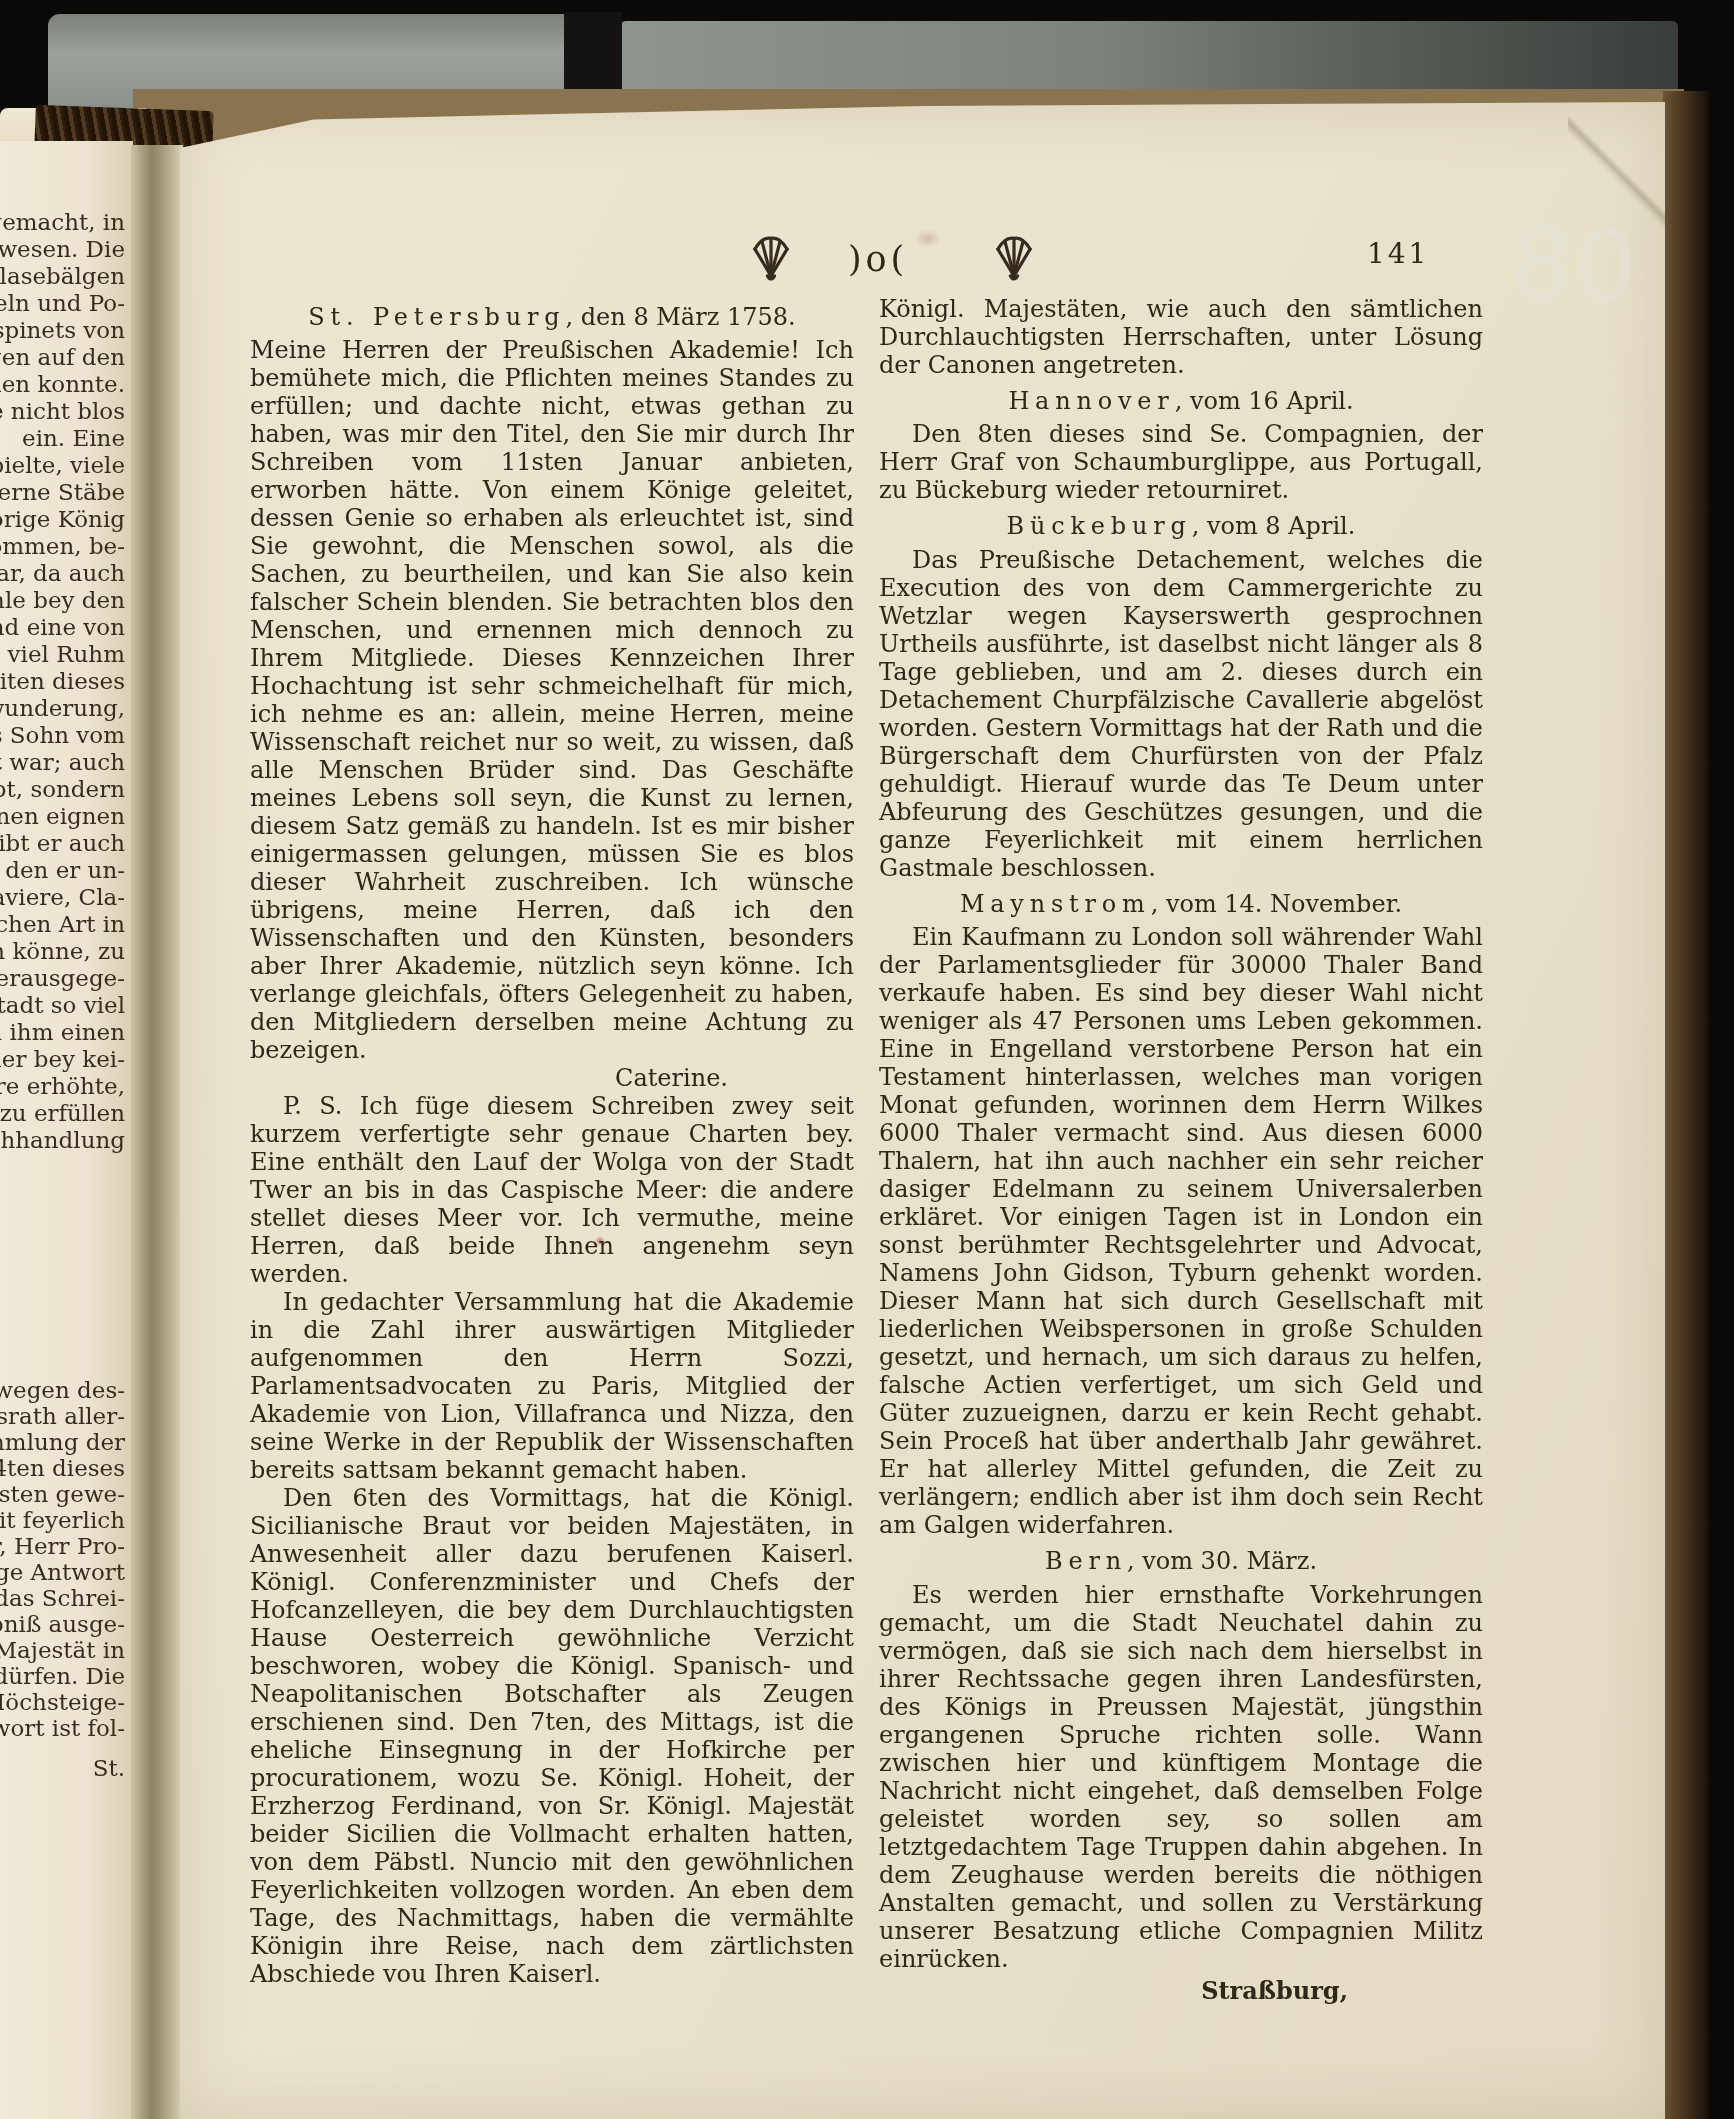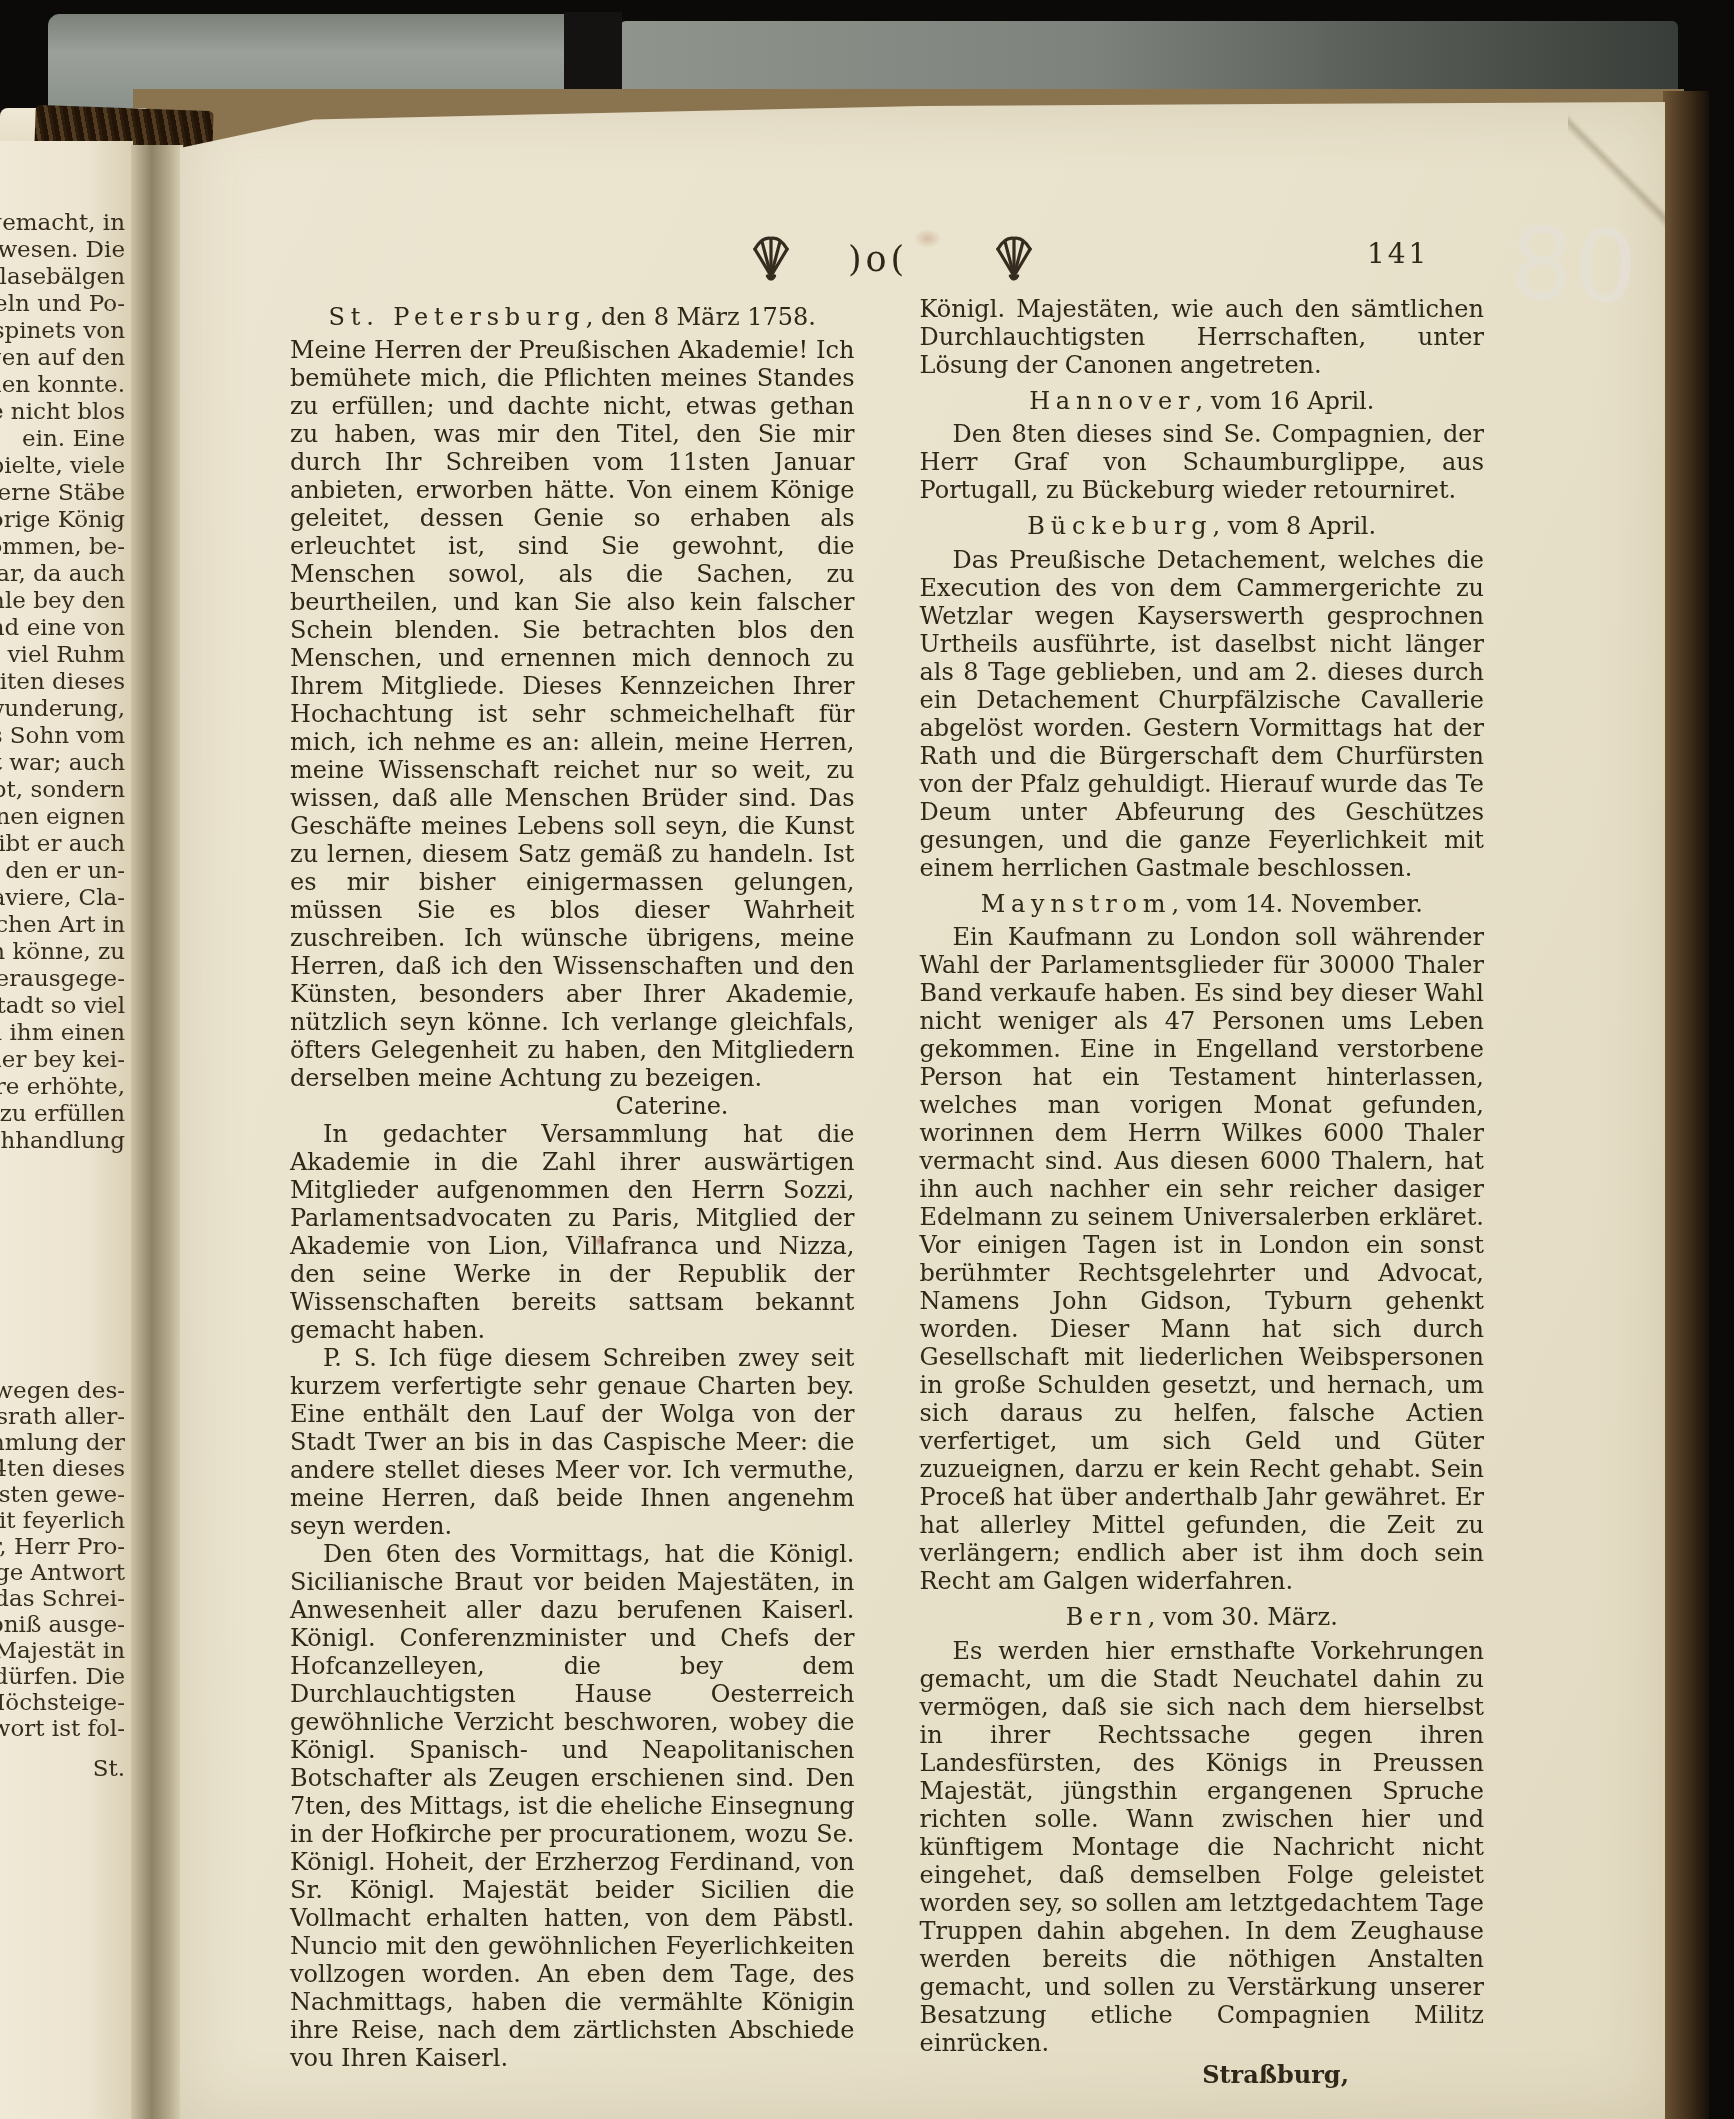--- a/index.html
+++ b/index.html
@@ -56,21 +56,21 @@
   .orn { position:absolute; }
   .orn1 { left:564px; top:131px; }
   .orn2 { left:807px; top:131px; }
   .mark { position:absolute; left:668px; top:137px; font-size:35px; letter-spacing:3.9px; color:#2f2718; }
   .pageno { position:absolute; left:1187px; top:135px; font-size:28px; letter-spacing:2.9px; color:#2f2718; }
   .pencil { position:absolute; left:1330px; top:114px; font-family:"DejaVu Sans", sans-serif;
             font-size:100px; line-height:1; color:rgba(227,224,213,.8); transform:rotate(2deg); }
 
   .cols { position:absolute; left:70px; top:193px; width:1234px; display:flex; gap:25px; }
   .col { width:604px; font-size:24px; line-height:28px; color:#2f2717;
-         text-align:justify; hyphens:auto;margin-left:40px; -webkit-hyphens:auto; }
+         text-align:justify; hyphens:auto; -webkit-hyphens:auto; }
   .col p { margin:0; text-indent:33px; }
   .col p.noindent { text-indent:0; }
   .heading { text-align:center; text-indent:0 !important; margin:7.7px 0 5.8px !important; }
   .heading .sp { letter-spacing:5.8px; }
   .sig { text-align:right; text-indent:0 !important; padding-right:126px; }
   .catchword { text-align:right; text-indent:0 !important; padding-right:135px; margin-top:3.9px !important;font-weight:bold; }
 </style>
 </head>
 <body>
 
@@ -172,22 +172,22 @@
     </span>
     <span class="pageno">141</span>
     <span class="pencil">80</span>
 
     <div class="cols">
 
       <div class="col">
         <p class="heading"><span class="sp">St. Petersburg</span><span>, den 8 März 1758.</span></p>
         <p class="noindent">Meine Herren der Preußischen Akademie! Ich bemühete mich, die Pflichten meines Standes zu erfüllen; und dachte nicht, etwas gethan zu haben, was mir den Titel, den Sie mir durch Ihr Schreiben vom 11sten Januar anbieten, erworben hätte. Von einem Könige geleitet, dessen Genie so erhaben als erleuchtet ist, sind Sie gewohnt, die Menschen sowol, als die Sachen, zu beurtheilen, und kan Sie also kein falscher Schein blenden. Sie betrachten blos den Menschen, und ernennen mich dennoch zu Ihrem Mitgliede. Dieses Kennzeichen Ihrer Hochachtung ist sehr schmeichelhaft für mich, ich nehme es an: allein, meine Herren, meine Wissenschaft reichet nur so weit, zu wissen, daß alle Menschen Brüder sind. Das Geschäfte meines Lebens soll seyn, die Kunst zu lernen, diesem Satz gemäß zu handeln. Ist es mir bisher einigermassen gelungen, müssen Sie es blos dieser Wahrheit zuschreiben. Ich wünsche übrigens, meine Herren, daß ich den Wissenschaften und den Künsten, besonders aber Ihrer Akademie, nützlich seyn könne. Ich verlange gleichfals, öfters Gelegenheit zu haben, den Mitgliedern derselben meine Achtung zu bezeigen.</p>
         <p class="sig">Caterine.</p>
+        <p>P. S. Ich füge diesem Schreiben zwey seit kurzem verfertigte sehr genaue Charten bey. Eine enthält den Lauf der Wolga von der Stadt Twer an bis in das Caspische Meer: die andere stellet dieses Meer vor. Ich vermuthe, meine Herren, daß beide Ihnen angenehm seyn werden.</p>
         <p>In gedachter Versammlung hat die Akademie in die Zahl ihrer auswärtigen Mitglieder aufgenommen den Herrn Sozzi, Parlamentsadvocaten zu Paris, Mitglied der Akademie von Lion, Villafranca und Nizza, den seine Werke in der Republik der Wissenschaften bereits sattsam bekannt gemacht haben.</p>
-        <p>P. S. Ich füge diesem Schreiben zwey seit kurzem verfertigte sehr genaue Charten bey. Eine enthält den Lauf der Wolga von der Stadt Twer an bis in das Caspische Meer: die andere stellet dieses Meer vor. Ich vermuthe, meine Herren, daß beide Ihnen angenehm seyn werden.</p>
         <p>Den 6ten des Vormittags, hat die Königl. Sicilianische Braut vor beiden Majestäten, in Anwesenheit aller dazu berufenen Kaiserl. Königl. Conferenzminister und Chefs der Hofcanzelleyen, die bey dem Durchlauchtigsten Hause Oesterreich gewöhnliche Verzicht beschworen, wobey die Königl. Spanisch- und Neapolitanischen Botschafter als Zeugen erschienen sind. Den 7ten, des Mittags, ist die eheliche Einsegnung in der Hofkirche per procurationem, wozu Se. Königl. Hoheit, der Erzherzog Ferdinand, von Sr. Königl. Majestät beider Sicilien die Vollmacht erhalten hatten, von dem Päbstl. Nuncio mit den gewöhnlichen Feyerlichkeiten vollzogen worden. An eben dem Tage, des Nachmittags, haben die vermählte Königin ihre Reise, nach dem zärtlichsten Abschiede vou Ihren Kaiserl.</p>
       </div>
 
       <div class="col">
         <p class="noindent">Königl. Majestäten, wie auch den sämtlichen Durchlauchtigsten Herrschaften, unter Lösung der Canonen angetreten.</p>
         <p class="heading"><span class="sp">Hannover</span><span>, vom 16 April.</span></p>
         <p>Den 8ten dieses sind Se. Compagnien, der Herr Graf von Schaumburglippe, aus Portugall, zu Bückeburg wieder retourniret.</p>
         <p class="heading"><span class="sp">Bückeburg</span><span>, vom 8 April.</span></p>
         <p>Das Preußische Detachement, welches die Execution des von dem Cammergerichte zu Wetzlar wegen Kayserswerth gesprochnen Urtheils ausführte, ist daselbst nicht länger als 8 Tage geblieben, und am 2. dieses durch ein Detachement Churpfälzische Cavallerie abgelöst worden. Gestern Vormittags hat der Rath und die Bürgerschaft dem Churfürsten von der Pfalz gehuldigt. Hierauf wurde das Te Deum unter Abfeurung des Geschützes gesungen, und die ganze Feyerlichkeit mit einem herrlichen Gastmale beschlossen.</p>
         <p class="heading"><span class="sp">Maynstrom</span><span>, vom 14. November.</span></p>

